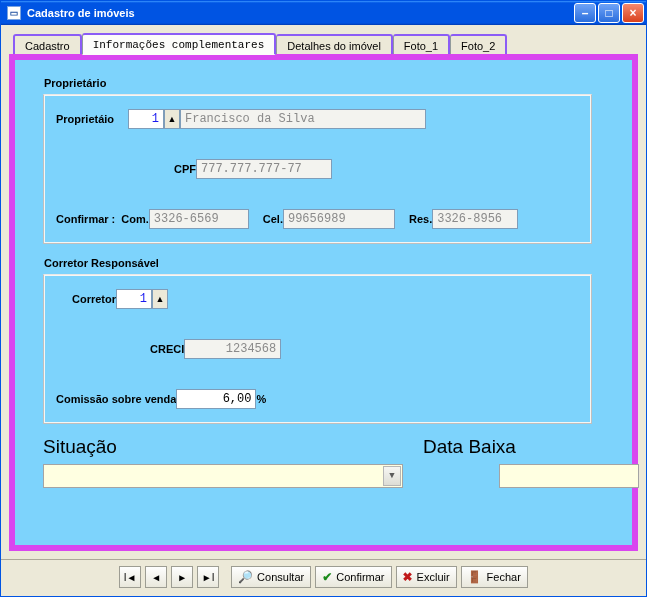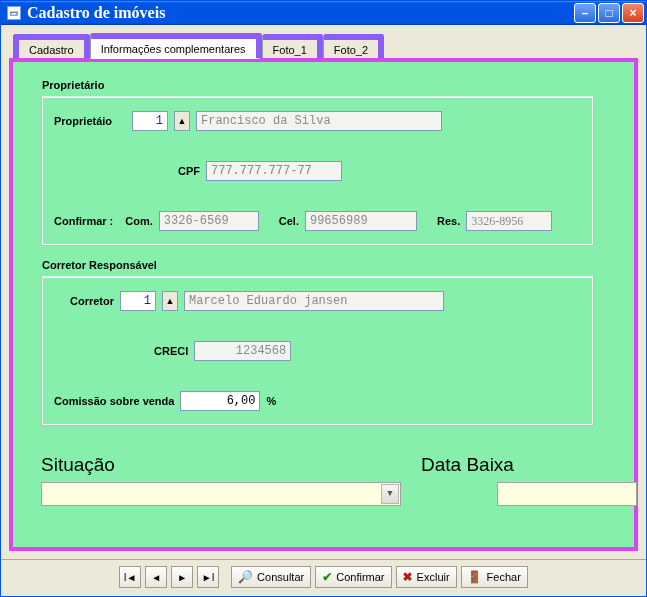--- a/index.html
+++ b/index.html
@@ -31,21 +31,21 @@
     gap: 6px;
   }
   .titlebar .app-icon {
     width: 14px; height: 14px;
     background: #fff;
     border: 1px solid #7aa3e0;
     display: flex; align-items: center; justify-content: center;
     color: #2050a0;
     font-size: 9px;
   }
-  .titlebar .title { flex: 1; font-size: 16px; font-family: Liberation Serif, serif; }
+  .titlebar .title { flex: 1; font-size: 11px; }
   .titlebar .btns { display: flex; gap: 2px; }
   .titlebar .tb-btn {
     width: 22px; height: 20px;
     border: 1px solid #fff;
     border-radius: 3px;
     display: flex; align-items: center; justify-content: center;
     font-family: Arial, sans-serif;
     font-size: 12px; font-weight: bold;
     color: #fff;
   }
@@ -58,60 +58,61 @@
   }
   .tabstrip {
     display: flex;
     align-items: flex-end;
     padding-left: 4px;
     margin-bottom: -1px;
   }
   .tab {
     padding: 4px 10px 3px 10px;
     background: #ece9d8;
-    border: 6px solid #8b5cf6;
+    border: 2px solid #8b5cf6;
     border-bottom: 1px solid #919b9c;
     border-top-left-radius: 3px;
     border-top-right-radius: 3px;
     margin-right: 0px;
     position: relative;
     top: 1px;
     cursor: default;
     font-size: 11px;
   }
   .tab + .tab { border-left: 1px solid #919b9c; }
   .tab.active {
     background: #fcfcfa;
     border-bottom: 1px solid #fcfcfa;
     top: 0;
     z-index: 2;
+    font-family: Liberation Mono, monospace;
   }
   .tabpanel {
     flex: 1;
-    border: 4px solid #d946ef;
-    background: #86efac;
+    border: 6px solid #d946ef;
+    background: #7dd3fc;
     padding: 12px 40px 12px 28px;
     position: relative;
   }
   .group {
     border: 1px solid #bfbfbf;
     border-top: 1px solid #e8e8e8;
     box-shadow: inset 0 0 0 1px #f6f6f4;
     padding: 14px 12px 14px 12px;
     position: relative;
     margin-top: 22px;
   }
   .group-title {
     position: absolute;
     top: -18px; left: 0;
     font-weight: bold;
     color: #000;
     font-size: 11px;
   }
-  .row { display: flex; align-items: center; gap: 6px; margin-top: 0; }
+  .row { display: flex; align-items: center; margin-top: 0; }
   .row + .row { margin-top: 30px; }
   label.fld { color: #000; font-size: 11px; white-space: nowrap; }
   label.bold { font-weight: bold; }
   input.txt {
     height: 20px;
     border: 1px solid #7f9db9;
     background: #f3f3ef;
     font-family: "Courier New", monospace;
     font-size: 12px;
     padding: 0 4px;
@@ -126,21 +127,21 @@
   }
   input.right { text-align: right; }
   .spin-btn {
     width: 16px; height: 20px;
     border: 1px solid #7f9db9;
     background: #ece9d8;
     display: flex; align-items: center; justify-content: center;
     font-size: 9px;
     cursor: default;
   }
-  .big-labels { display: flex; margin-top: 28px; align-items: center; }
+  .big-labels { display: flex; margin-top: 12px; align-items: center; }
   .big-label { font-family: Arial, sans-serif; font-size: 19px; color: #000; }
   .situ-row { display: flex; gap: 18px; margin-top: 6px; align-items: center; }
   .combo {
     flex: 0 0 360px;
     height: 24px;
     border: 1px solid #a4a4a4;
     background: #ffffe1;
     display: flex; align-items: center;
     font-family: "Courier New", monospace;
     font-size: 16px;
@@ -204,20 +205,21 @@
       <div class="tb-btn tb-min">–</div>
       <div class="tb-btn tb-max">□</div>
       <div class="tb-btn tb-close">×</div>
     </div>
   </div>
 
   <div class="client">
     <div class="tabstrip">
       <div class="tab">Cadastro</div>
       <div class="tab active">Informações complementares</div>
+      <div class="tab">Detalhes do imóvel</div>
       <div class="tab">Foto_1</div>
       <div class="tab">Foto_2</div>
     </div>
 
     <div class="tabpanel">
 
       <div class="group">
         <span class="group-title">Proprietário</span>
         <div class="row">
           <label class="fld bold" style="width:72px;">Proprietáio</label>
@@ -232,33 +234,32 @@
           <label class="fld bold">CPF</label>
           <input class="txt" style="width: 136px;" readonly="" value="777.777.777-77">
         </div>
         <div class="row">
           <label class="fld bold">Confirmar :</label>
           <label class="fld bold" style="margin-left:6px;">Com.</label>
           <input class="txt" style="width: 100px;" readonly="" value="3326-6569">
           <label class="fld bold" style="margin-left:14px;">Cel.</label>
           <input class="txt" style="width: 112px;" readonly="" value="99656989">
           <label class="fld bold" style="margin-left:14px;">Res.</label>
-          <input class="txt" style="width: 86px; font-family: Liberation Serif, serif;" readonly="" value="3326-8956">
+          <input class="txt" style="width: 86px;" readonly="" value="3326-8956">
         </div>
       </div>
 
       <div class="group" style="margin-top:30px;">
         <span class="group-title">Corretor Responsável</span>
         <div class="row">
           <label class="fld bold" style="width:60px; text-align:right;">Corretor</label>
           <input class="txt tiny" value="1" style="">
           <div class="spin-btn">
               <span>▲</span>
             </div>
-          <input class="txt" style="width: 260px;" readonly="" value="Marcelo Eduardo jansen">
         </div>
         <div class="row">
           <span style="width:94px;"></span>
           <label class="fld bold">CRECI</label>
           <input class="txt right" style="width: 97px;" readonly="" value="1234568">
         </div>
         <div class="row">
           <label class="fld bold">Comissão sobre venda</label>
           <input class="txt right" style="width: 80px; background: rgb(255, 255, 255); color: rgb(0, 0, 0);" value="6,00">
           <label class="fld bold">%</label>

